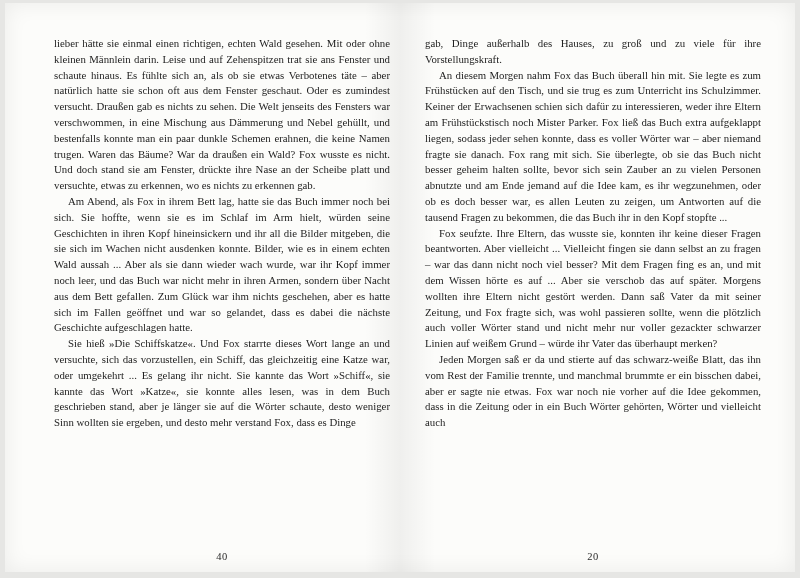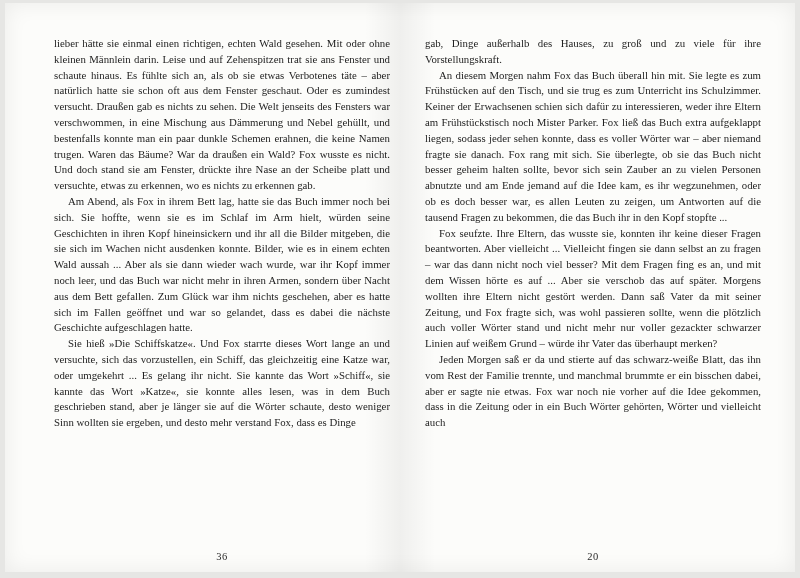--- a/index.html
+++ b/index.html
@@ -80,21 +80,21 @@
 
 <div class="scan">
   <div class="spread">
 
     <div class="page page-left">
       <div class="text-col">
         <p class="para">lieber hätte sie einmal einen richtigen, echten Wald gesehen. Mit oder ohne kleinen Männlein darin. Leise und auf Zehenspitzen trat sie ans Fenster und schaute hinaus. Es fühlte sich an, als ob sie etwas Verbotenes täte – aber natürlich hatte sie schon oft aus dem Fenster geschaut. Oder es zumindest versucht. Draußen gab es nichts zu sehen. Die Welt jenseits des Fensters war verschwommen, in eine Mischung aus Dämmerung und Nebel gehüllt, und bestenfalls konnte man ein paar dunkle Schemen erahnen, die keine Namen trugen. Waren das Bäume? War da draußen ein Wald? Fox wusste es nicht. Und doch stand sie am Fenster, drückte ihre Nase an der Scheibe platt und versuchte, etwas zu erkennen, wo es nichts zu erkennen gab.</p>
         <p class="para indent">Am Abend, als Fox in ihrem Bett lag, hatte sie das Buch immer noch bei sich. Sie hoffte, wenn sie es im Schlaf im Arm hielt, würden seine Geschichten in ihren Kopf hineinsickern und ihr all die Bilder mitgeben, die sie sich im Wachen nicht ausdenken konnte. Bilder, wie es in einem echten Wald aussah ... Aber als sie dann wieder wach wurde, war ihr Kopf immer noch leer, und das Buch war nicht mehr in ihren Armen, sondern über Nacht aus dem Bett gefallen. Zum Glück war ihm nichts geschehen, aber es hatte sich im Fallen geöffnet und war so gelandet, dass es dabei die nächste Geschichte aufgeschlagen hatte.</p>
         <p class="para indent">Sie hieß »Die Schiffskatze«. Und Fox starrte dieses Wort lange an und versuchte, sich das vorzustellen, ein Schiff, das gleichzeitig eine Katze war, oder umgekehrt ... Es gelang ihr nicht. Sie kannte das Wort »Schiff«, sie kannte das Wort »Katze«, sie konnte alles lesen, was in dem Buch geschrieben stand, aber je länger sie auf die Wörter schaute, desto weniger Sinn wollten sie ergeben, und desto mehr verstand Fox, dass es Dinge</p>
       </div>
-      <div class="page-number">36</div>
+      <div class="page-number">40</div>
     </div>
 
     <div class="page page-right">
       <div class="text-col">
         <p class="para">gab, Dinge außerhalb des Hauses, zu groß und zu viele für ihre Vorstellungskraft.</p>
         <p class="para indent">An diesem Morgen nahm Fox das Buch überall hin mit. Sie legte es zum Frühstücken auf den Tisch, und sie trug es zum Unterricht ins Schulzimmer. Keiner der Erwachsenen schien sich dafür zu interessieren, weder ihre Eltern am Frühstückstisch noch Mister Parker. Fox ließ das Buch extra aufgeklappt liegen, sodass jeder sehen konnte, dass es voller Wörter war – aber niemand fragte sie danach. Fox rang mit sich. Sie überlegte, ob sie das Buch nicht besser geheim halten sollte, bevor sich sein Zauber an zu vielen Personen abnutzte und am Ende jemand auf die Idee kam, es ihr wegzunehmen, oder ob es doch besser war, es allen Leuten zu zeigen, um Antworten auf die tausend Fragen zu bekommen, die das Buch ihr in den Kopf stopfte ...</p>
         <p class="para indent">Fox seufzte. Ihre Eltern, das wusste sie, konnten ihr keine dieser Fragen beantworten. Aber vielleicht ... Vielleicht fingen sie dann selbst an zu fragen – war das dann nicht noch viel besser? Mit dem Fragen fing es an, und mit dem Wissen hörte es auf ... Aber sie verschob das auf später. Morgens wollten ihre Eltern nicht gestört werden. Dann saß Vater da mit seiner Zeitung, und Fox fragte sich, was wohl passieren sollte, wenn die plötzlich auch voller Wörter stand und nicht mehr nur voller gezackter schwarzer Linien auf weißem Grund – würde ihr Vater das überhaupt merken?</p>
         <p class="para indent">Jeden Morgen saß er da und stierte auf das schwarz-weiße Blatt, das ihn vom Rest der Familie trennte, und manchmal brummte er ein bisschen dabei, aber er sagte nie etwas. Fox war noch nie vorher auf die Idee gekommen, dass in die Zeitung oder in ein Buch Wörter gehörten, Wörter und vielleicht auch</p>
       </div>
       <div class="page-number">20</div>

